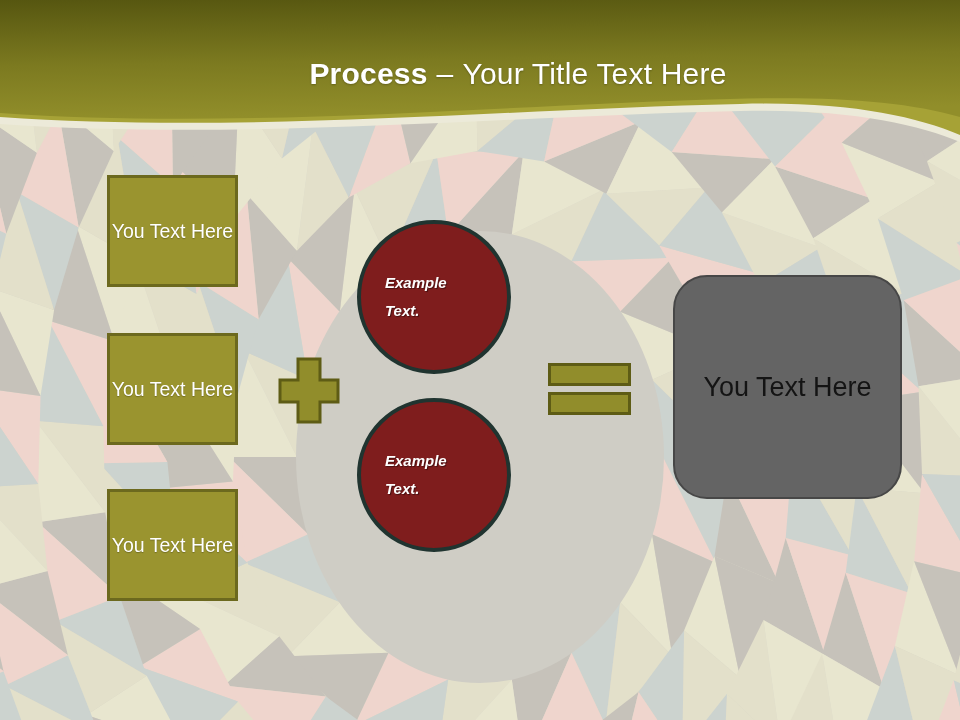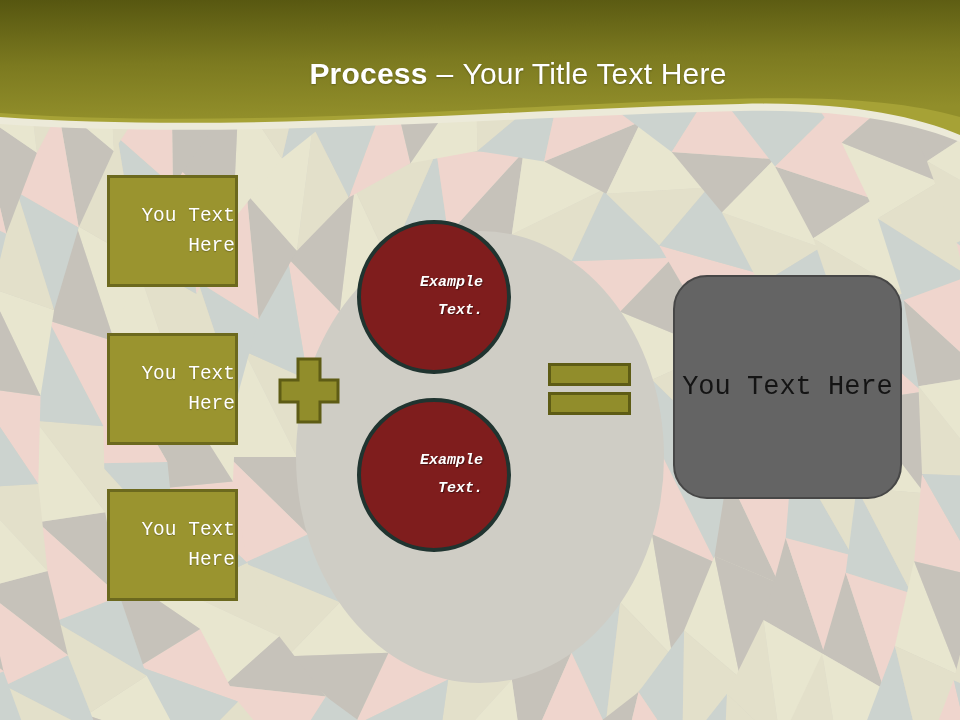--- a/index.html
+++ b/index.html
@@ -12,21 +12,21 @@
   .bg-svg{position:absolute;left:0;top:0;z-index:0;}
   .header-svg{position:absolute;left:0;top:0;z-index:2;}
   .title{
     position:absolute;top:57px;left:18px;width:928px;z-index:3;
     text-align:center;color:#ffffff;font-size:30px;letter-spacing:0.2px;
     text-shadow:0 1px 2px rgba(0,0,0,0.25);
     margin-left:36px;
   }
   .title .bold{font-weight:bold;}
   .title .sep{margin:0 9px;}
-  .shape{position:absolute;z-index:2;display:flex;align-items:center;justify-content:center;text-align:right;box-sizing:border-box;font-family:Liberation Mono, monospace;}
+  .shape{position:absolute;z-index:2;display:flex;align-items:center;justify-content:center;text-align:left;box-sizing:border-box;}
   .input-box{
     left:107px;width:131px;height:112px;
     background:#9a942f;border:3px solid #6c691e;
     color:#ffffff;font-size:19.5px;line-height:1.55;
     text-shadow:0 1px 1px rgba(0,0,0,0.25);
   }
   .input-box.b1{top:175px;}
   .input-box.b2{top:333px;}
   .input-box.b3{top:489px;}
   .circle{

